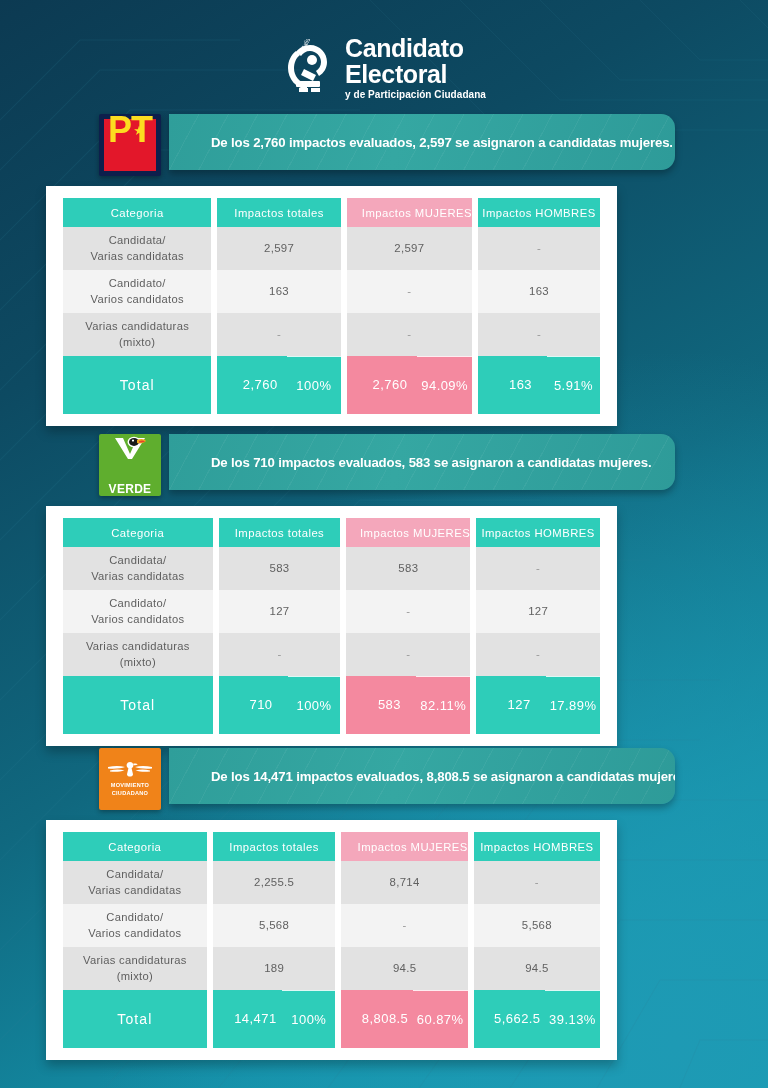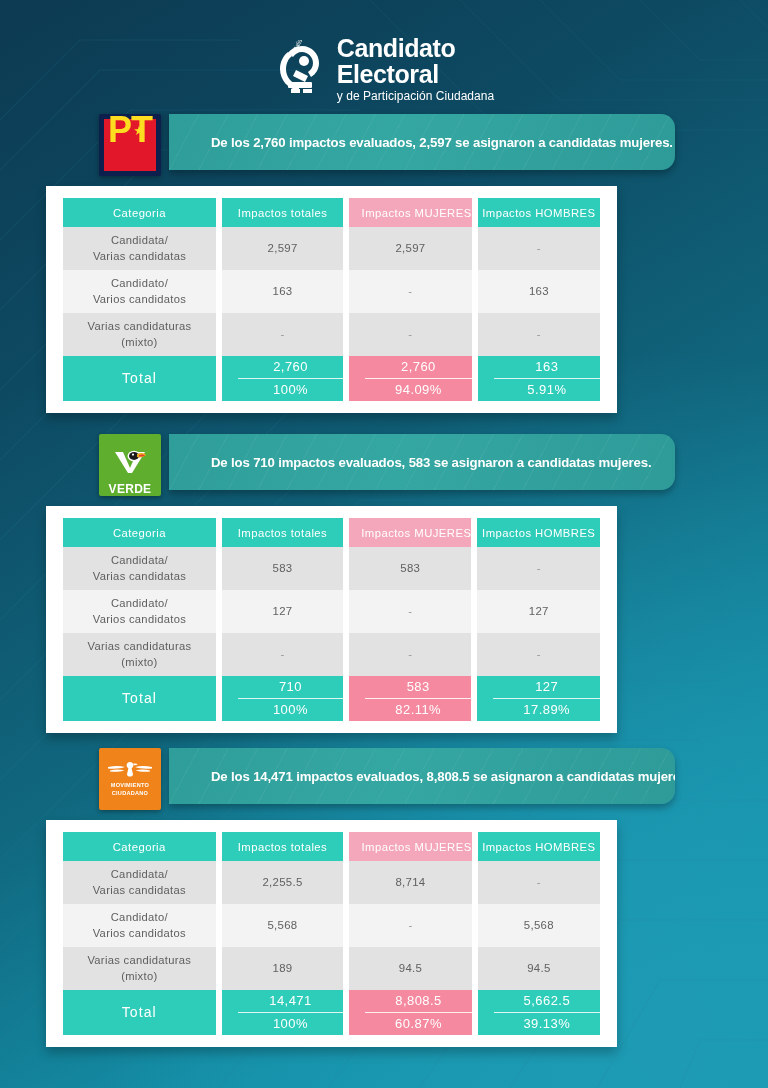--- a/index.html
+++ b/index.html
@@ -44,23 +44,24 @@
   #brand .words { color: #fff; line-height: 1; }
   #brand .w1, #brand .w2 {
     font-size: 25px;
     font-weight: bold;
     letter-spacing: -.4px;
     display: block;
   }
   #brand .w2 { margin-top: 1px; }
   #brand .w3 {
     display: block;
-    font-size: 12px;
+    font-size: 10px;
     margin-top: 3px;
     letter-spacing: .05px;
+    font-weight: bold;
   }
 
   
   .block { position: absolute; left: 0; width: 768px; }
   .block-pt     { top: 114px; }
   .block-verde  { top: 434px; }
   .block-mc     { top: 748px; }
 
   .banner-row {
     position: relative;
@@ -161,21 +162,21 @@
     padding: 0;
     background: #2ecdb9;
     color: #ffffff;
   }
   .table tr.total td.muj { background: #f4899f; }
   .table tr.total td.lbl {
     font-size: 14px;
     letter-spacing: 1.1px;
     vertical-align: middle;
   }
-  .tot-stack { display: flex; flex-direction: column; height: 45px; padding-left: 16px; }
+  .tot-stack { display: flex; flex-direction: row; height: 58px; padding-left: 16px; }
   .tot-stack .v,
   .tot-stack .p {
     flex: 1;
     display: flex;
     align-items: center;
     justify-content: center;
     font-size: 13px;
     letter-spacing: .45px;
     color: #ffffff;
   }
@@ -187,21 +188,21 @@
     width: 52px; height: 52px; background:#e3172a;
     position: relative; display:flex; align-items:flex-end; justify-content:center;
   }
   .pt-letters {
     font-size: 36px; font-weight: bold; color:#fcdd20;
     line-height: .96; letter-spacing: -1px; padding-bottom: 23px;
   }
   .pt-star { position:absolute; top:5px; right:11px; font-size: 13px; color:#fcdd20; line-height:1; }
 
   .verde-logo { background:#5fae2e; display:flex; flex-direction:column;
-                align-items:center; justify-content:flex-end; gap:8px; }
+                align-items:center; justify-content:space-between; gap:8px; }
   .verde-word { font-size: 12px; font-weight: bold; color:#ffffff; letter-spacing:.3px; }
 
   .mc-logo { background:#f08319; display:flex; flex-direction:column;
              align-items:center; justify-content:center; }
   .mc-word { font-size: 5.6px; font-weight: bold; color:#ffffff;
              letter-spacing:.25px; text-align:center; line-height:1.35; margin-top:2px;}
 </style>
 </head>
 <body>
 

